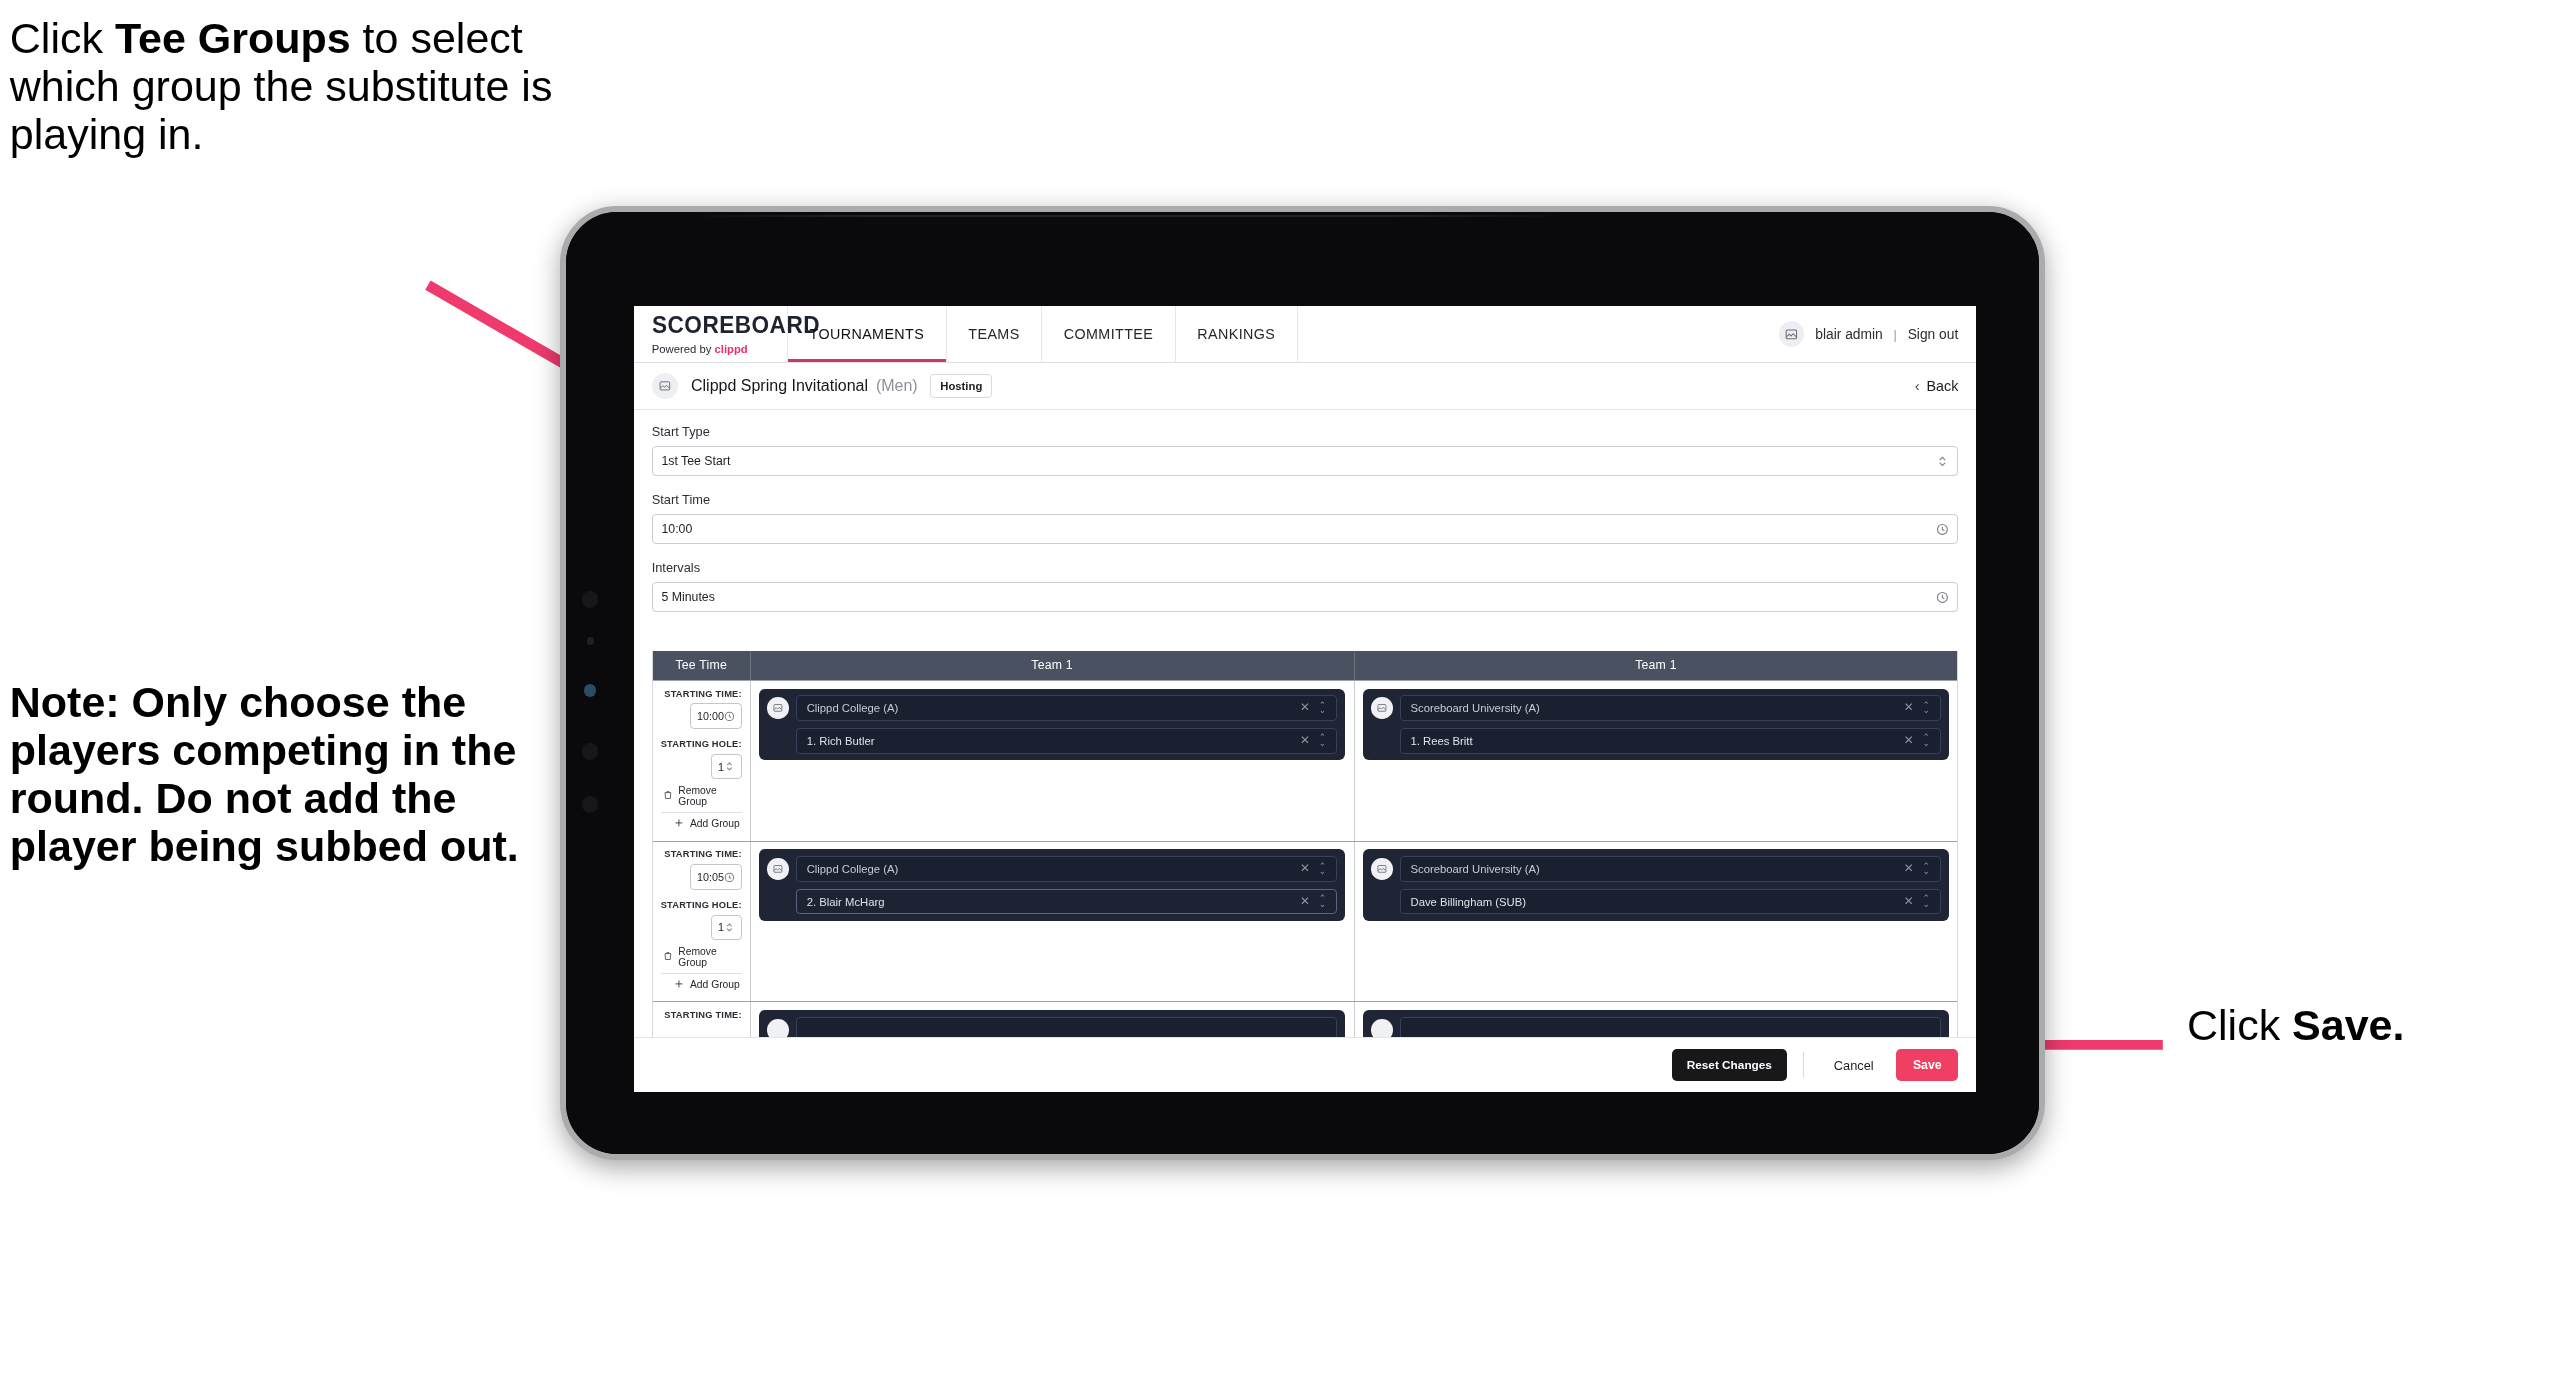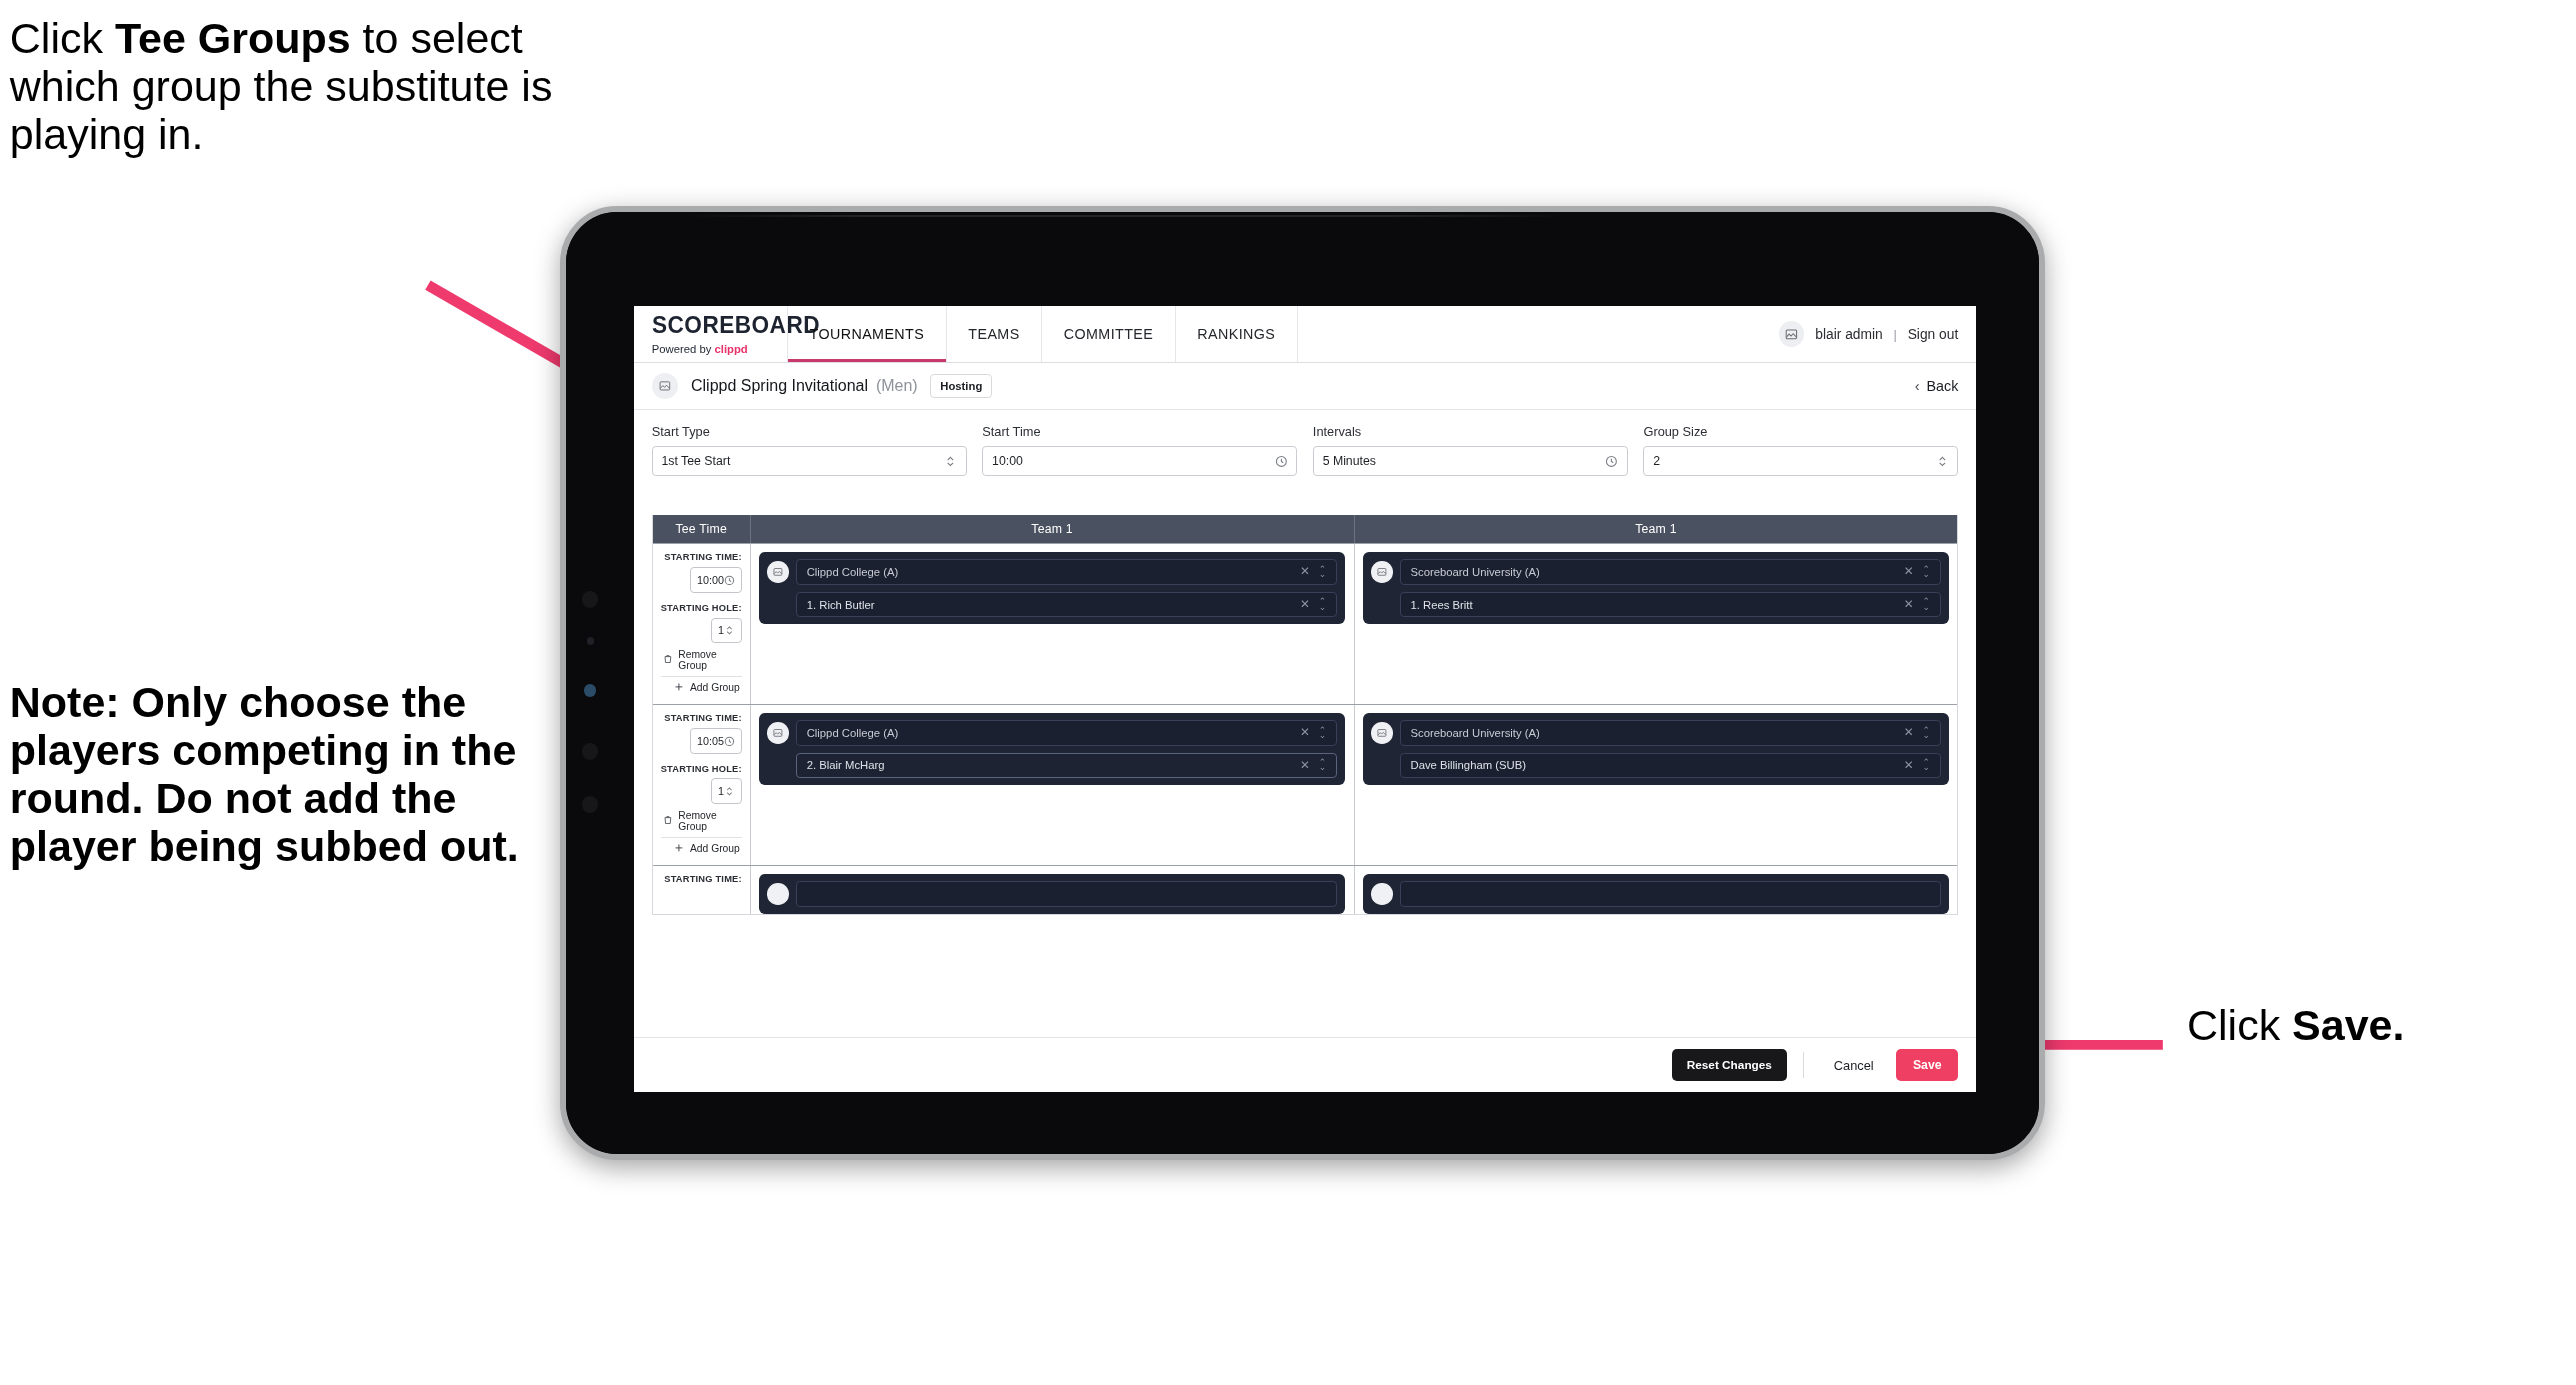--- a/index.html
+++ b/index.html
@@ -123,21 +123,21 @@
   #subhead .badge {
     font-size: 11.3px; font-weight:700; color:#1b1d22;
     border:1px solid #d8dade; border-radius:3.9px; padding: 4.9px 8.8px; background:#fff;
   }
   #subhead .back {
     margin-left:auto; font-size:14.3px; color:#1b1d22; display:flex; align-items:center; gap:6.9px; cursor:pointer;
   }
   #subhead .back .chev { font-size:14.7px; color:#44474d; }
 
   
-  #controls { display:flex; gap:15.7px; padding: 13.8px 17.7px 11.8px 17.7px; background:#fff; }
+  #controls { display:flex; gap:15.7px; padding: 13.8px 17.7px 11.8px 17.7px; background:#fff;flex-direction:column; }
   .ctrl { flex:1; }
   .ctrl .lb { font-size: 12.8px; color:#2b2e34; margin-bottom: 6.9px; }
   .ctrl .fld {
     height: 30.5px; border:1px solid #c9ccd1; border-radius:3.9px; background:#fff;
     display:flex; align-items:center; padding: 0 8.8px; font-size: 12.3px; color:#1d1f24;
   }
   .ctrl .fld .ic { margin-left:auto; display:flex; align-items:center; color:#6c7076; }
   .ctrl .fld .ic svg { width:12.8px; height:12.8px; }
 
   
@@ -344,32 +344,20 @@
         <div class="fld">
           <span>5 Minutes</span>
           <span class="ic">
             <svg viewBox="0 0 14 14" fill="none" stroke="#7a7e85" stroke-width="1.2">
                 <circle cx="7" cy="7" r="5.4"></circle>
                 <path d="M7 4.2V7l2.1 1.4"></path>
               </svg>
           </span>
         </div>
       </div>
-      <div class="ctrl">
-        <div class="lb">Group Size</div>
-        <div class="fld">
-          <span>2</span>
-          <span class="ic">
-            <svg viewBox="0 0 12 14" fill="none" stroke="#7a7e85" stroke-width="1.2">
-                <path d="M3 5.5L6 2.5l3 3"></path>
-                <path d="M3 8.5L6 11.5l3-3"></path>
-              </svg>
-          </span>
-        </div>
-      </div>
     </div>
 
     <div id="tbl">
 
       <div id="thead">
         <div class="th col-tee">Tee Time</div>
         <div class="th col-team">Team 1</div>
         <div class="th col-team">Team 1</div>
       </div>
 

